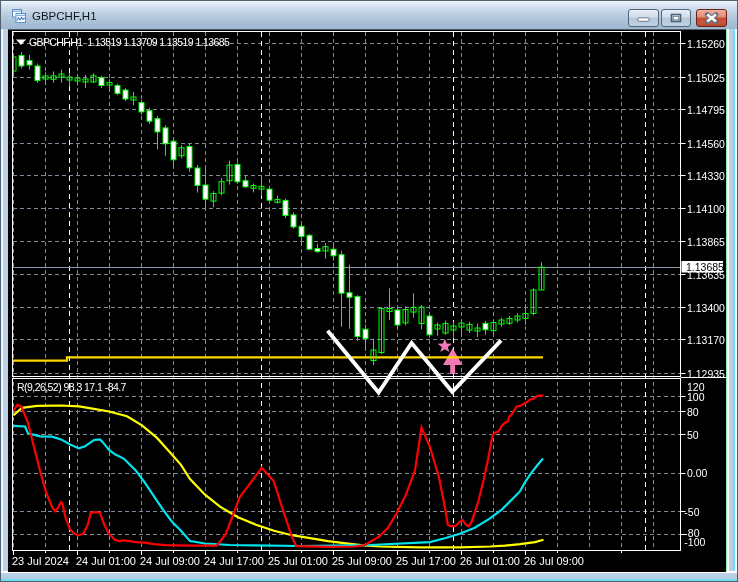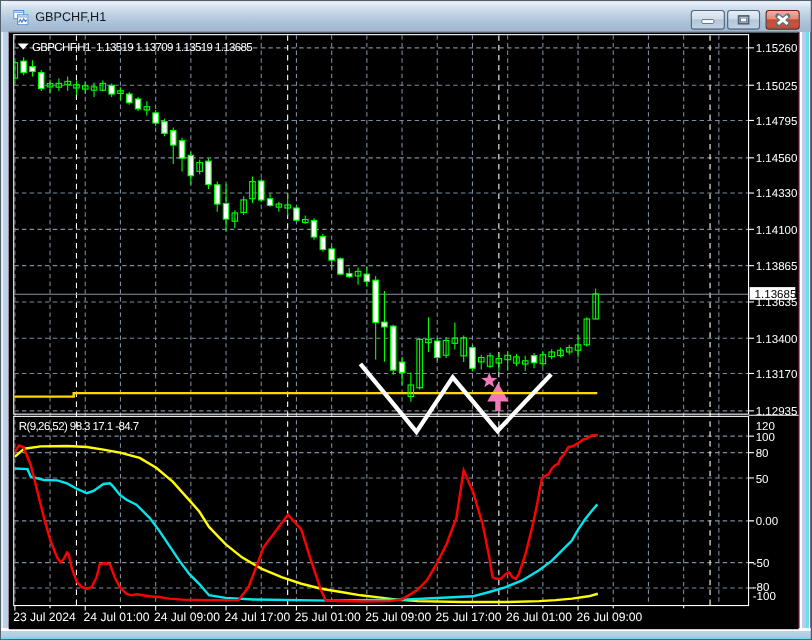--- a/index.html
+++ b/index.html
@@ -1,14 +1,14 @@
 <!DOCTYPE html>
 <html><head><meta charset="utf-8"><style>
 html,body{margin:0;padding:0;width:738px;height:582px;overflow:hidden;background:#000;}
-#win{position:absolute;left:0;top:0;width:738px;height:582px;background:#be185d;}
+#win{position:absolute;left:0;top:0;width:738px;height:582px;background:#86efac;}
 
 #win::before{content:"";position:absolute;left:0;top:0;right:0;bottom:0;border:1px solid #50616f;pointer-events:none;}
 #titlebar{position:absolute;left:1px;top:1px;width:736px;height:28px;
  background:linear-gradient(#f0f6fb 0%,#d3e1ef 20%,#bed0e2 45%,#abc2d8 70%,#9fb8d0 100%);}
 #title{position:absolute;left:31px;top:9px;font-family:"Liberation Sans",sans-serif;font-size:11.5px;color:#10161d;}
 #icon{position:absolute;left:11px;top:8px;width:14px;height:14px;}
 .btn{position:absolute;top:8px;height:16px;border-radius:3px;border:1px solid #51667c;
  background:linear-gradient(#e6eef7 0%,#cfdcea 45%,#b3c7da 50%,#c0d2e2 100%);}
 #bmin{left:627px;width:29px;}
 #bmax{left:660px;width:28px;}

